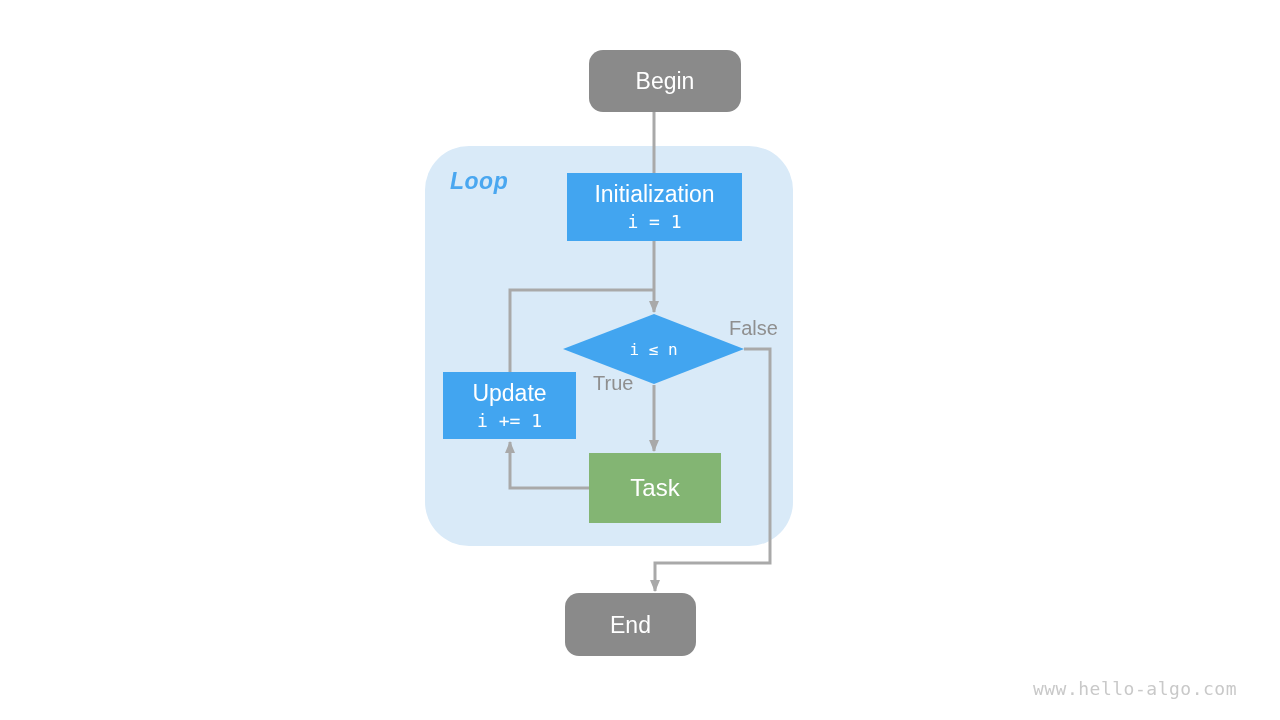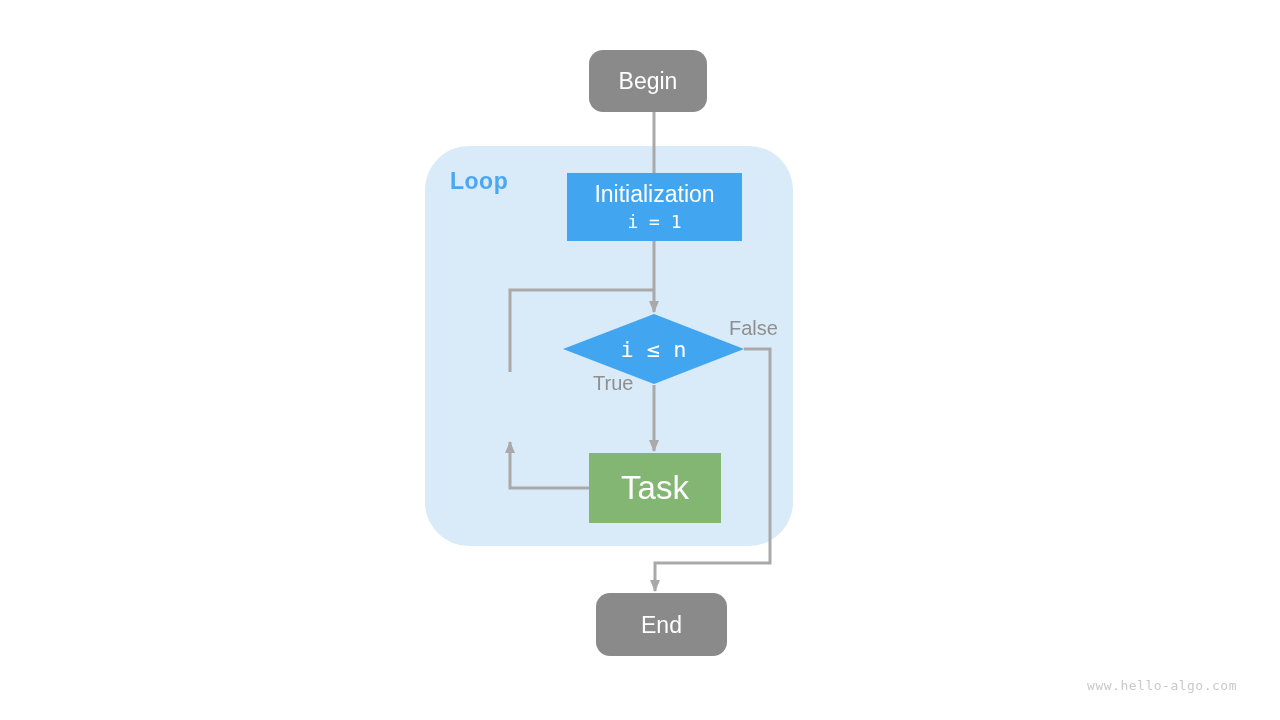--- a/index.html
+++ b/index.html
@@ -18,20 +18,21 @@
 
   
   .loop-container {
     position: absolute;
     left: 425px;
     top: 146px;
     width: 368px;
     height: 400px;
     background: var(--loop-bg);
     border-radius: 44px;
+    font-style: italic;
   }
   .loop-label {
     position: absolute;
     left: 25px;
     top: 22px;
     font-size: 23px;
     font-weight: bold;
     color: var(--loop-label);
     letter-spacing: 0.5px;
   }
@@ -68,58 +69,58 @@
   .node .code {
     font-family: "DejaVu Sans Mono", monospace;
     font-size: 18px;
     line-height: 26px;
   }
   .terminal {
     background: var(--node-gray);
     border-radius: 14px;
   }
   .process { background: var(--node-blue); }
-  .node-begin { left: 589px; top: 50px;  width: 118px; height: 62px; }
+  .node-begin { left: 589px; top: 50px;  width: 152px; height: 62px; }
   .node-init  { left: 567px; top: 173px; width: 175px; height: 68px; text-align: right; }
   .node-update{ left: 443px; top: 372px; width: 133px; height: 67px; }
   .node-task  { left: 589px; top: 453px; width: 132px; height: 70px; background: var(--node-green); }
-  .node-end   { left: 596px; top: 593px; width: 131px; height: 63px; }
+  .node-end   { left: 565px; top: 593px; width: 131px; height: 63px; }
 
   
   .condition-label {
     position: absolute;
     left: 563px;
     top: 314px;
     width: 181px;
     height: 70px;
     display: flex;
     align-items: center;
     justify-content: center;
     color: #ffffff;
     font-family: "DejaVu Sans Mono", monospace;
-    font-size: 22px;
+    font-size: 16px;
   }
 
   
   .edge-label {
     position: absolute;
     font-size: 20px;
     font-weight: normal;
     color: var(--edge-label);
   }
   .edge-label-true  { left: 593px; top: 372px; }
   .edge-label-false { left: 729px; top: 317px; }
 
   
   .watermark {
     position: absolute;
     right: 43px;
     top: 678px;
     font-family: "DejaVu Sans Mono", monospace;
-    font-size: 13px;
+    font-size: 18px;
     color: var(--watermark);
     letter-spacing: 0.5px;
   }
 </style>
 </head>
 <body>
 
 <div class="canvas">
 
   <div class="loop-container">
@@ -154,23 +155,27 @@
 
   <div class="node process node-init">
     <span class="label">Initialization</span>
     <span class="code">i = 1</span>
   </div>
 
   <div class="condition-label">
     <span>i ≤ n</span>
   </div>
 
+  <div class="node process node-update">
+    <span class="label">Update</span>
+    <span class="code">i += 1</span>
+  </div>
 
   <div class="node node-task">
-    <span class="label" style="font-size:33px">Task</span>
+    <span class="label" style="font-size:24px">Task</span>
   </div>
 
   <div class="node terminal node-end">
     <span class="label">End</span>
   </div>
 
   <span class="edge-label edge-label-true">True</span>
   <span class="edge-label edge-label-false">False</span>
 
   <span class="watermark">www.hello-algo.com</span>

